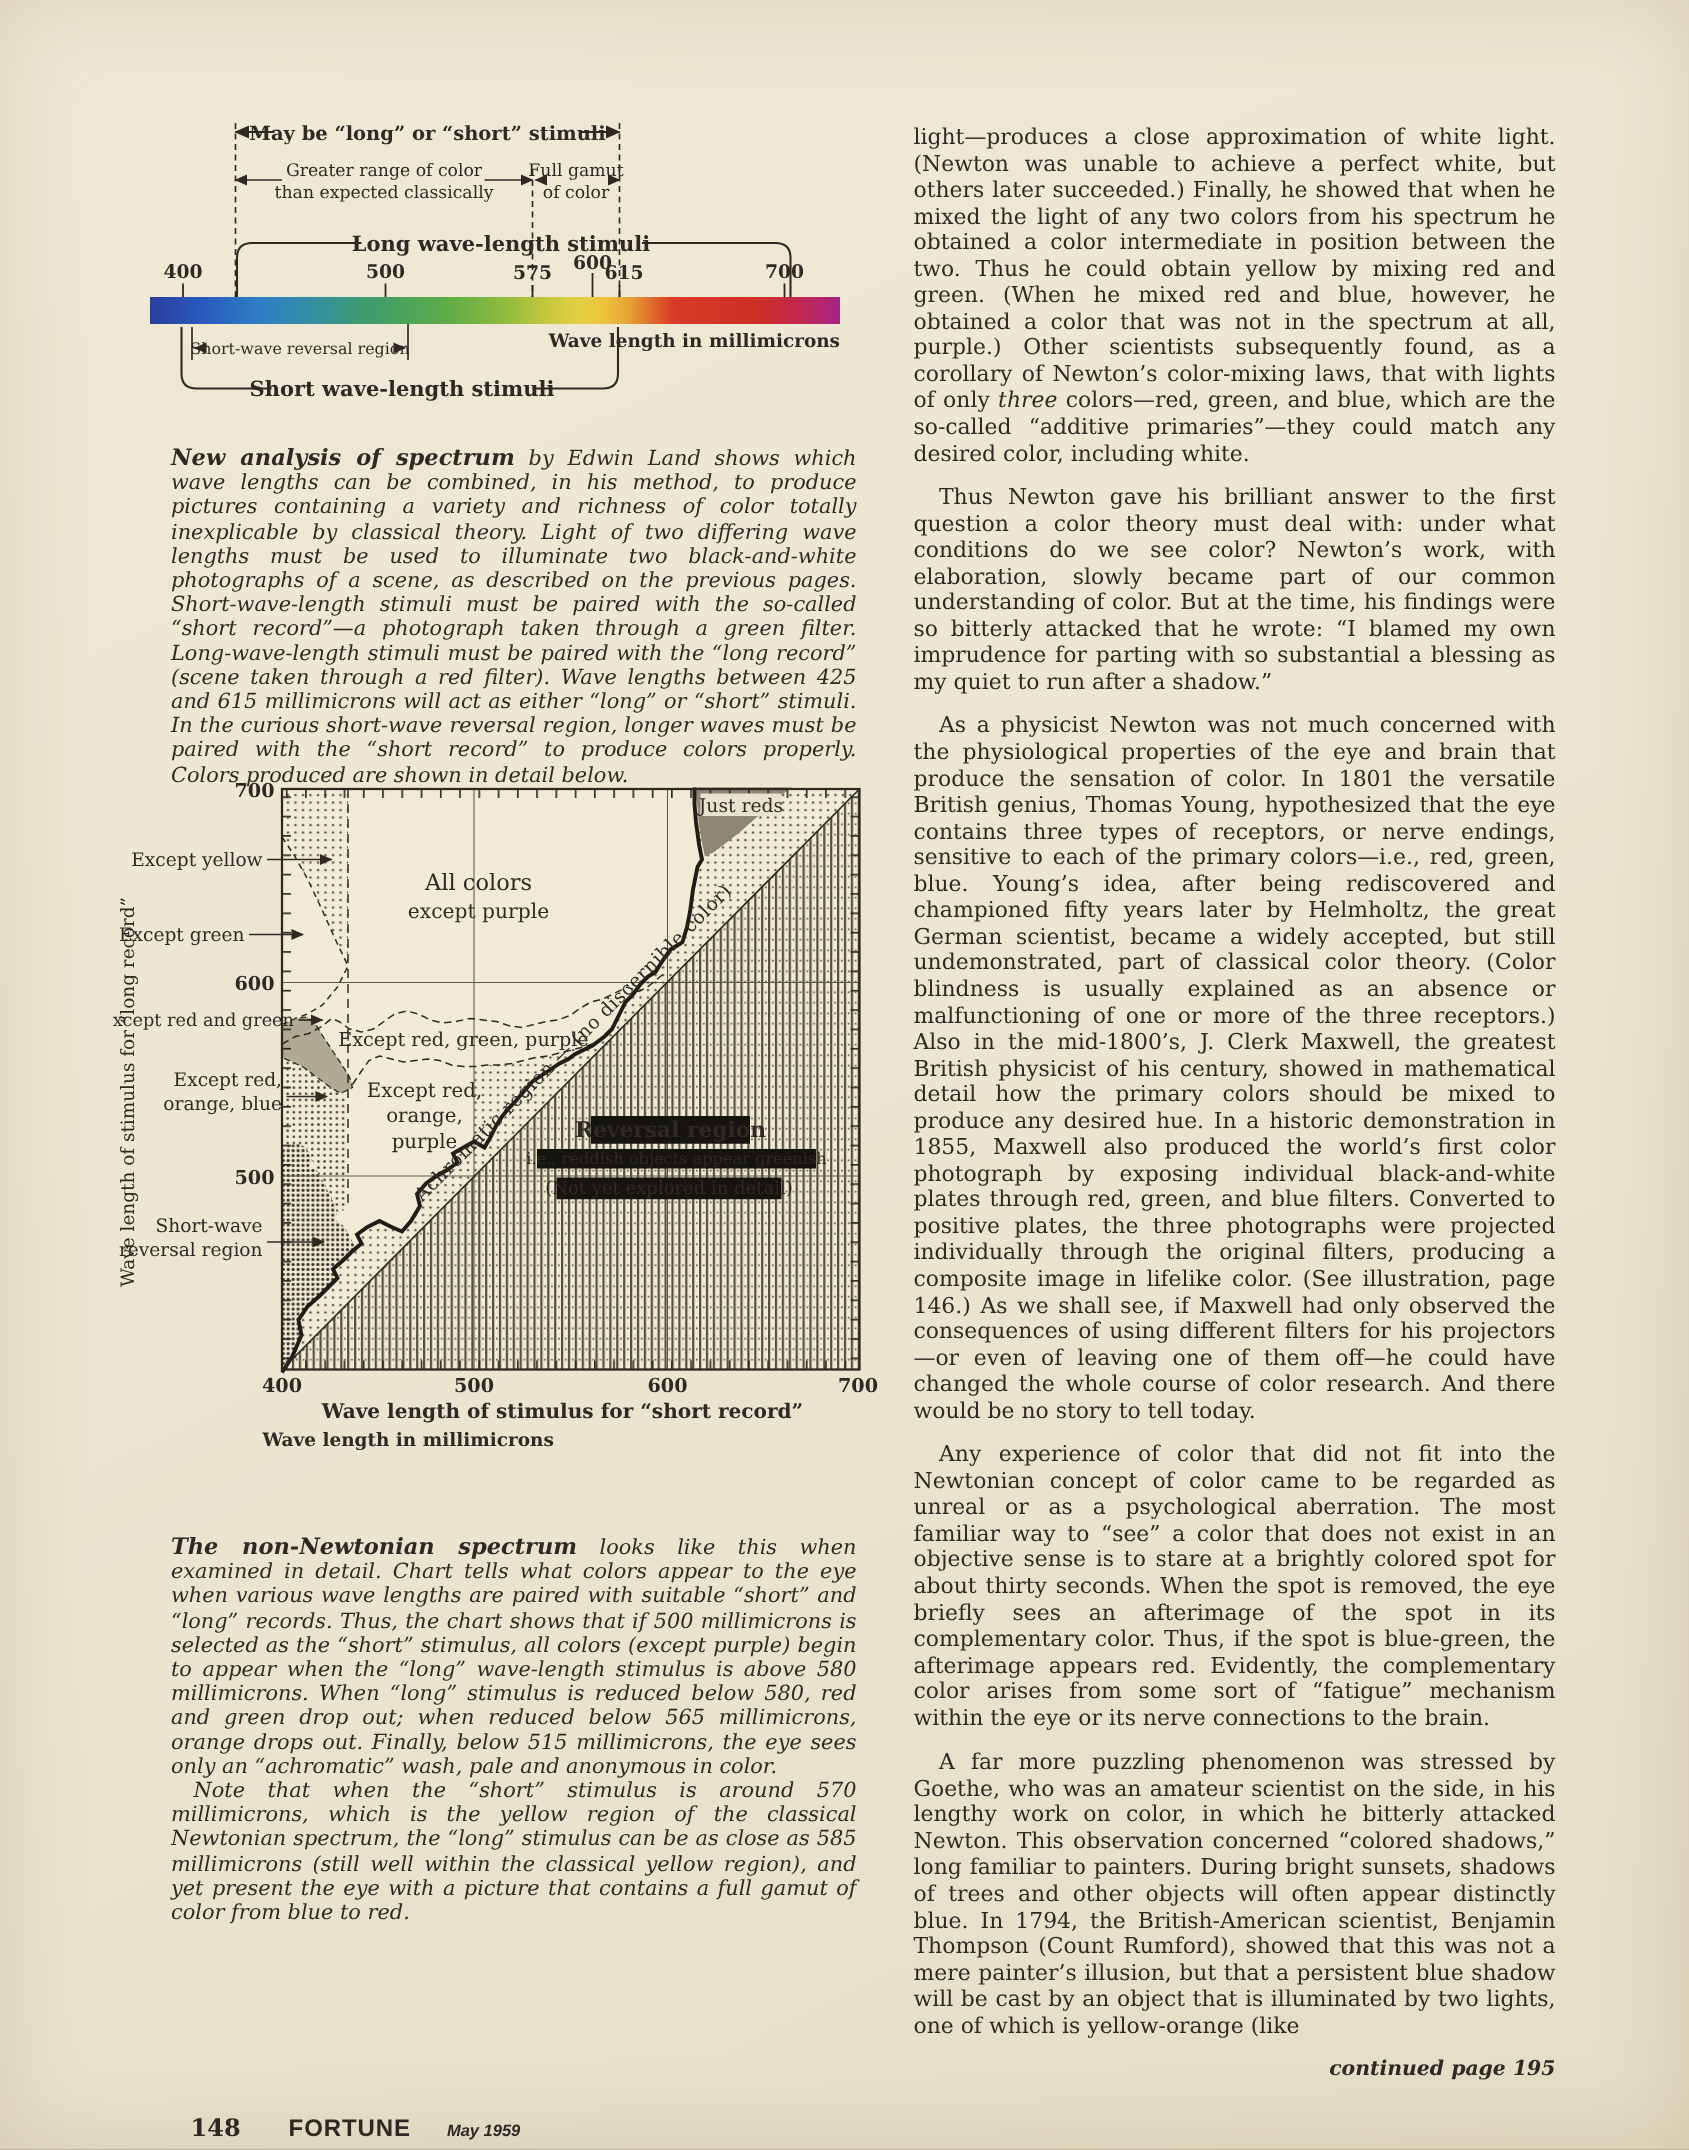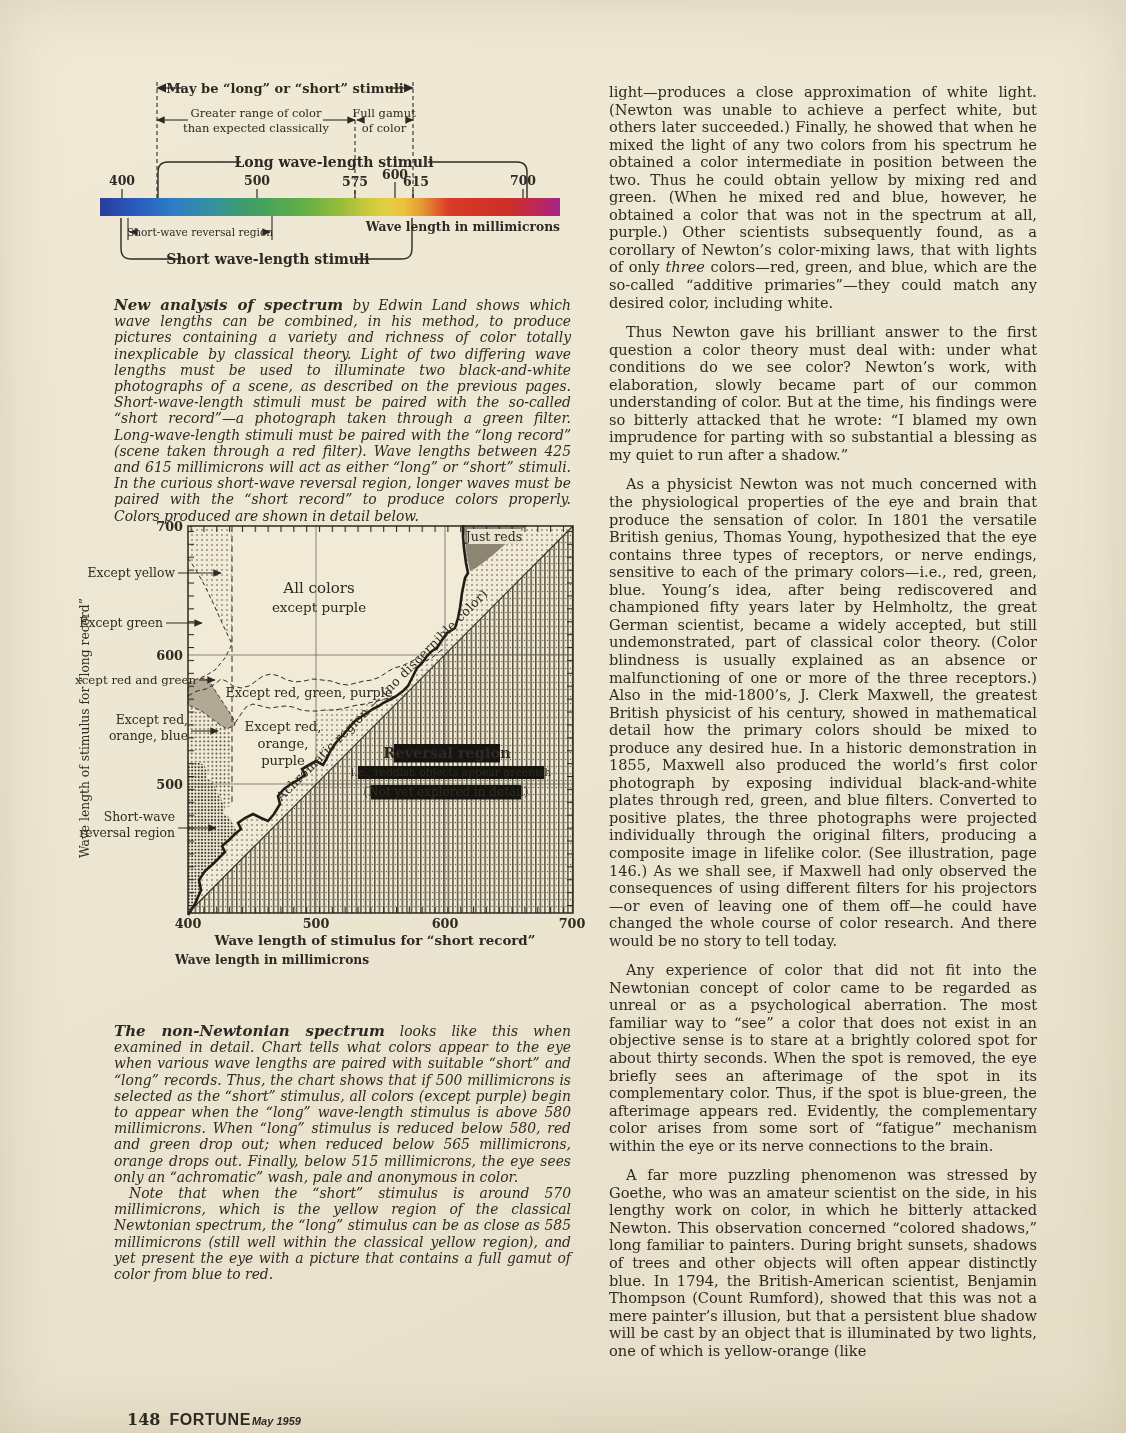--- a/index.html
+++ b/index.html
@@ -16,21 +16,21 @@
   .caption .lead{font-weight:bold;font-size:15px;}
   .caption p{margin:0;}
   .caption p.cap-ind{text-indent:15px;}
   #caption1{top:297px;}
   #caption2{top:983px;margin-top:40px;}
   .column{position:absolute;left:597px;top:71px;width:452px;font-size:14.6px;line-height:17.55px;text-align:justify;}
   .column p{margin:12px;}
   .column p.ind{text-indent:17px;}
   .column h2{font-size:15.6px;margin:9px 0 5px 0;font-weight:bold;text-align:left;}
   .column .cont{text-align:right;font-style:italic;font-weight:bold;font-size:13.6px;margin-top:2px;}
-  .footer{position:absolute;left:127px;top:1388px;display:flex;align-items:baseline;gap:9px;}
+  .footer{position:absolute;left:127px;top:1388px;display:flex;align-items:baseline;gap:32px;}
   .footer .pn{font-size:16px;font-weight:bold;}
   .footer .mg{font-family:"Liberation Sans","DejaVu Sans",sans-serif;font-size:16px;font-weight:bold;letter-spacing:.6px;}
   .footer .dt{font-family:"Liberation Sans","DejaVu Sans",sans-serif;font-size:11px;font-weight:bold;font-style:italic;margin-left:-8px;margin-top:27px;}
 </style>
 </head>
 <body>
 
 <div class="page">
 
   <div class="diagram">
@@ -250,20 +250,21 @@
     <p><span class="lead">The non-Newtonian spectrum</span><span> looks like this when examined in detail. Chart tells what colors appear to the eye when various wave lengths are paired with suitable “short” and “long” records. Thus, the chart shows that if 500 millimicrons is selected as the “short” stimulus, all colors (except purple) begin to appear when the “long” wave-length stimulus is above 580 millimicrons. When “long” stimulus is reduced below 580, red and green drop out; when reduced below 565 millimicrons, orange drops out. Finally, below 515 millimicrons, the eye sees only an “achromatic” wash, pale and anonymous in color.</span></p>
     <p class="cap-ind">Note that when the “short” stimulus is around 570 millimicrons, which is the yellow region of the classical Newtonian spectrum, the “long” stimulus can be as close as 585 millimicrons (still well within the classical yellow region), and yet present the eye with a picture that contains a full gamut of color from blue to red.</p>
   </div>
 
   <div class="column">
     <p><span>light—produces a close approximation of white light. (Newton was unable to achieve a perfect white, but others later succeeded.) Finally, he showed that when he mixed the light of any two colors from his spectrum he obtained a color intermediate in position between the two. Thus he could obtain yellow by mixing red and green. (When he mixed red and blue, however, he obtained a color that was not in the spectrum at all, purple.) Other scientists subsequently found, as a corollary of Newton’s color-mixing laws, that with lights of only </span><em>three</em><span> colors—red, green, and blue, which are the so-called “additive primaries”—they could match any desired color, including white.</span></p>
     <p class="ind">Thus Newton gave his brilliant answer to the first question a color theory must deal with: under what conditions do we see color? Newton’s work, with elaboration, slowly became part of our common understanding of color. But at the time, his findings were so bitterly attacked that he wrote: “I blamed my own imprudence for parting with so substantial a blessing as my quiet to run after a shadow.”</p>
     <p class="ind">As a physicist Newton was not much concerned with the physiological properties of the eye and brain that produce the sensation of color. In 1801 the versatile British genius, Thomas Young, hypothesized that the eye contains three types of receptors, or nerve endings, sensitive to each of the primary colors—i.e., red, green, blue. Young’s idea, after being rediscovered and championed fifty years later by Helmholtz, the great German scientist, became a widely accepted, but still undemonstrated, part of classical color theory. (Color blindness is usually explained as an absence or malfunctioning of one or more of the three receptors.) Also in the mid-1800’s, J. Clerk Maxwell, the greatest British physicist of his century, showed in mathematical detail how the primary colors should be mixed to produce any desired hue. In a historic demonstration in 1855, Maxwell also produced the world’s first color photograph by exposing individual black-and-white plates through red, green, and blue filters. Converted to positive plates, the three photographs were projected individually through the original filters, producing a composite image in lifelike color. (See illustration, page 146.) As we shall see, if Maxwell had only observed the consequences of using different filters for his projectors—or even of leaving one of them off—he could have changed the whole course of color research. And there would be no story to tell today.</p>
     <p class="ind">Any experience of color that did not fit into the Newtonian concept of color came to be regarded as unreal or as a psychological aberration. The most familiar way to “see” a color that does not exist in an objective sense is to stare at a brightly colored spot for about thirty seconds. When the spot is removed, the eye briefly sees an afterimage of the spot in its complementary color. Thus, if the spot is blue-green, the afterimage appears red. Evidently, the complementary color arises from some sort of “fatigue” mechanism within the eye or its nerve connections to the brain.</p>
     <p class="ind">A far more puzzling phenomenon was stressed by Goethe, who was an amateur scientist on the side, in his lengthy work on color, in which he bitterly attacked Newton. This observation concerned “colored shadows,” long familiar to painters. During bright sunsets, shadows of trees and other objects will often appear distinctly blue. In 1794, the British-American scientist, Benjamin Thompson (Count Rumford), showed that this was not a mere painter’s illusion, but that a persistent blue shadow will be cast by an object that is illuminated by two lights, one of which is yellow-orange (like</p>
+    <p class="cont">continued page 195</p>
   </div>
 
   <div class="footer">
     <span class="pn">148</span>
     <span class="mg">FORTUNE</span>
     <span class="dt">May 1959</span>
   </div>
 
 </div>
 

